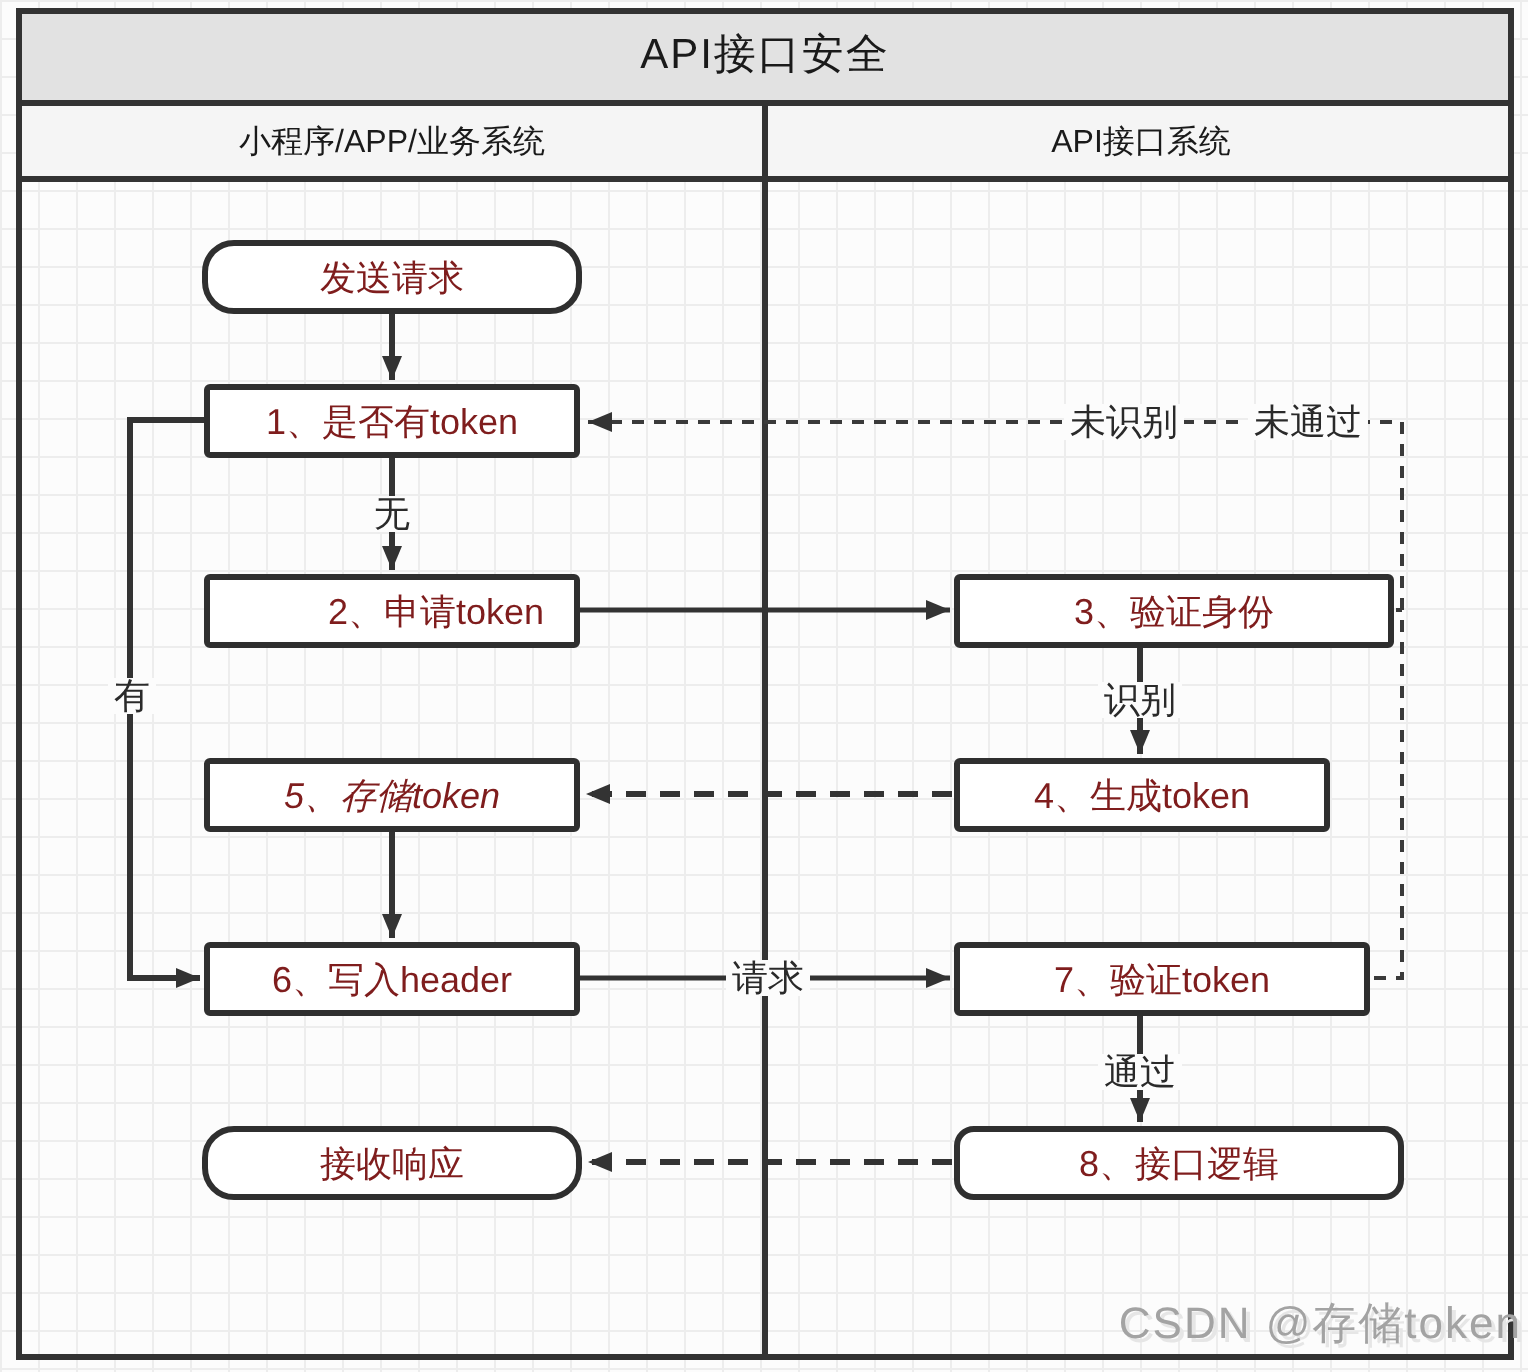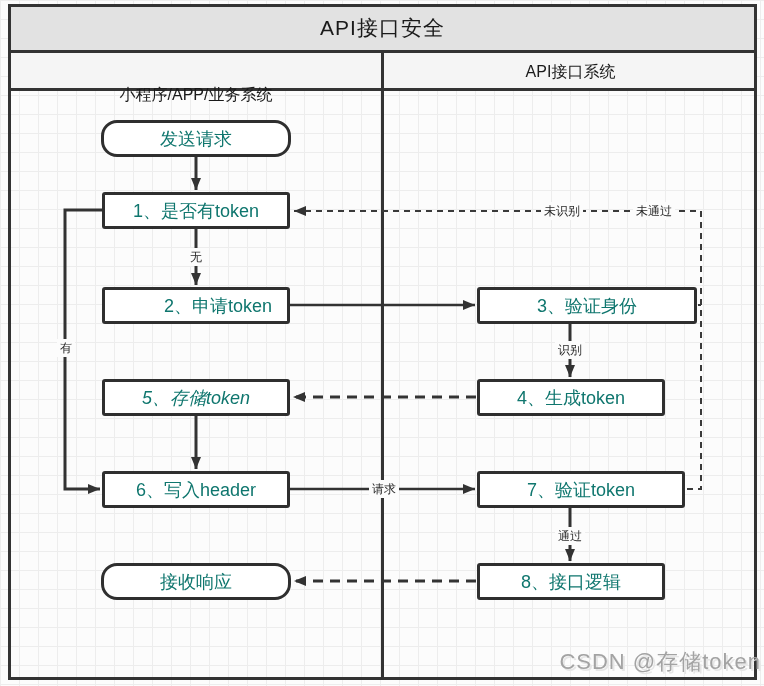--- a/index.html
+++ b/index.html
@@ -39,39 +39,39 @@
 
   .title {
     position: absolute; left: 8px; top: 6px; width: 749px; height: 44px;
     line-height: 44px; text-align: center; font-size: 21px; letter-spacing: 1px;
     color: #1a1a1a; z-index: 5;
   }
   .lane-label {
     position: absolute; top: 55px; height: 33px; line-height: 33px;
     text-align: center; font-size: 16px; color: #1a1a1a; z-index: 5;
   }
-  .lane-label.left  { left: 8px;   width: 376px; margin-top: 23px; }
+  .lane-label.left  { left: 8px;   width: 376px; }
   .lane-label.right { left: 384px; width: 373px; }
 
   
   svg.edges { position: absolute; left: 0; top: 0; z-index: 2; }
 
   
   .node {
     position: absolute; background: #ffffff; border: 3px solid #2f2f2f;
     display: flex; align-items: center; justify-content: center;
-    font-size: 18px; color: #0f766e; z-index: 3; border-radius: 3px;
+    font-size: 18px; color: #7f1d1d; z-index: 3; border-radius: 3px;
     white-space: nowrap;
   }
   .node.terminal { border-radius: 16px; }
 
   
   .elabel {
     position: absolute; transform: translate(-50%, -50%);
-    background: #fcfcfc; padding: 0 3px; font-size: 12px; color: #2a2a2a;
+    background: #fcfcfc; padding: 0 3px; font-size: 18px; color: #2a2a2a;
     z-index: 3; white-space: nowrap; line-height: 18px;
   }
 
   .watermark {
     position: absolute; right: 3px; top: 647px; font-size: 22px;
     color: #a3a3a3; text-shadow: 2px 2px 0 #e6e6e6; letter-spacing: 1px;
     z-index: 5; white-space: nowrap;
   }
 </style>
 </head>
@@ -116,21 +116,21 @@
   <div class="node terminal" style="left:101px; top:120px; width:190px; height:37px;">发送请求</div>
   <div class="node" style="left:102px; top:192px; width:188px; height:37px;">1、是否有token</div>
   <div class="node" style="left:102px; top:287px; width:188px; height:37px;padding-left:44px;">2、申请token</div>
   <div class="node" style="left:102px; top:379px; width:188px; height:37px;font-style:italic;">5、存储token</div>
   <div class="node" style="left:102px; top:471px; width:188px; height:37px;">6、写入header</div>
   <div class="node terminal" style="left:101px; top:563px; width:190px; height:37px;">接收响应</div>
 
   <div class="node" style="left:477px; top:287px; width:220px; height:37px;">3、验证身份</div>
   <div class="node" style="left:477px; top:379px; width:188px; height:37px;">4、生成token</div>
   <div class="node" style="left:477px; top:471px; width:208px; height:37px;">7、验证token</div>
-  <div class="node" style="left:477px; top:563px; width:188px; height:37px;">8、接口逻辑</div>
+  <div class="node" style="left:477px; top:563px; width:225px; height:37px;border-radius:10px;">8、接口逻辑</div>
 
   <div class="elabel" style="left:196px; top:257px;">无</div>
   <div class="elabel" style="left:66px; top:348px;">有</div>
   <div class="elabel" style="left:570px; top:350px;">识别</div>
   <div class="elabel" style="left:384px; top:489px;">请求</div>
   <div class="elabel" style="left:570px; top:536px;">通过</div>
   <div class="elabel" style="left:562px; top:211px;">未识别</div>
   <div class="elabel" style="left:654px; top:211px;">未通过</div>
 
   <div class="watermark">CSDN @存储token</div>

